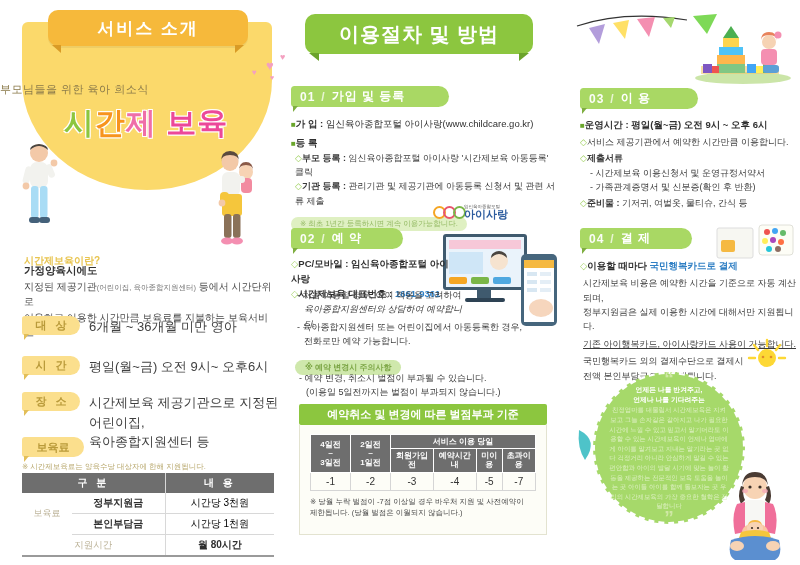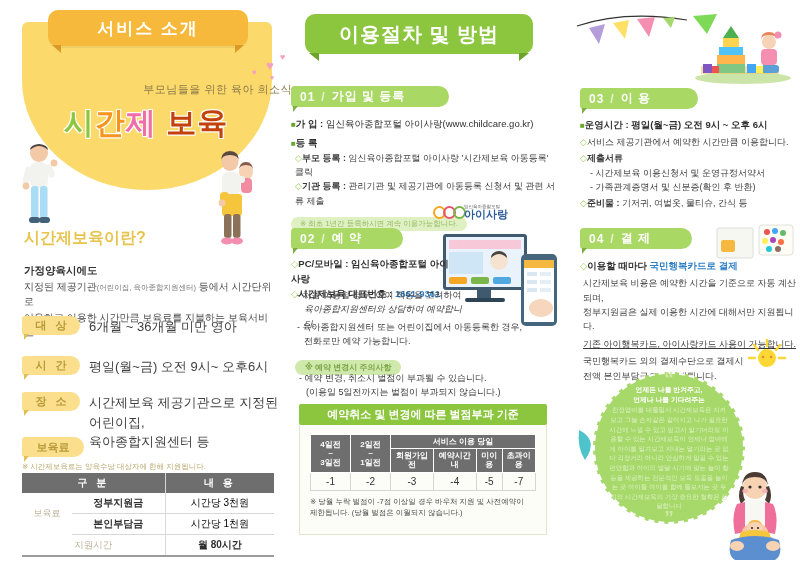--- a/index.html
+++ b/index.html
@@ -28,35 +28,35 @@
     box-shadow: 0 2px 0 rgba(0,0,0,0.05);
     z-index:5;
   }
   .ribbon-yellow::before, .ribbon-yellow::after{
     content:""; position:absolute; bottom:-7px; width:0;height:0;
     border-style:solid;
   }
   .ribbon-yellow::before{ left:4px; border-width:0 9px 8px 0; border-color:transparent #d99b26 transparent transparent;}
   .ribbon-yellow::after{ right:4px; border-width:8px 9px 0 0; border-color:#d99b26 transparent transparent transparent;}
 
-  .subhead { position:absolute; left:0; top:82px; width:292px; text-align:right;
+  .subhead { position:absolute; left:0; top:82px; width:292px; text-align:left;
     font-size:11px; color:#8a7a4a; letter-spacing:.5px; z-index:6; }
   .bigtitle { position:absolute; left:0; top:103px; width:292px; text-align:center;
     font-size:30px; font-weight:bold; letter-spacing:1px; z-index:6;
     text-shadow: 1px 1px 0 #fff, -1px -1px 0 #fff, 1px -1px 0 #fff, -1px 1px 0 #fff; }
   .bigtitle .c1{color:#8cc63f;} .bigtitle .c2{color:#f7941d;}
-  .bigtitle .c3{color:#ef6ea8;} .bigtitle .c4{color:#c2410c;}
+  .bigtitle .c3{color:#ef6ea8;} .bigtitle .c4{color:#ec4899;}
 
   .hearts{position:absolute; right:26px; top:58px; z-index:6;}
   .hrt{position:absolute; color:#f4a0c0; font-size:11px;}
 
   .fig-dad{ position:absolute; left:16px; top:142px; width:46px; height:88px; }
   .fig-mom{ position:absolute; left:208px; top:150px; width:56px; height:96px; }
 
-  .sec-q { position:absolute; left:24px; top:228px; font-size:16px; font-weight:bold; color:#e8c44f; }
+  .sec-q { position:absolute; left:24px; top:254px; font-size:10px; font-weight:bold; color:#e8c44f; }
   .lead { position:absolute; left:24px; top:262px; width:250px; font-size:10px; color:#4a4a4a; line-height:1.55; }
   .lead b{ font-size:10.5px; color:#333; }
   .lead .tiny{ font-size:7.5px; color:#777; }
 
   .tag-row{ position:absolute; left:22px; width:260px; display:flex; align-items:flex-start; gap:9px; }
   .tag{
     width:58px; height:19px; flex:0 0 58px;
     background:#fbdf8d; border-radius:3px 10px 10px 3px;
     color:#b99a3a; font-size:11px; font-weight:bold;
     display:flex; align-items:center; justify-content:space-around;

